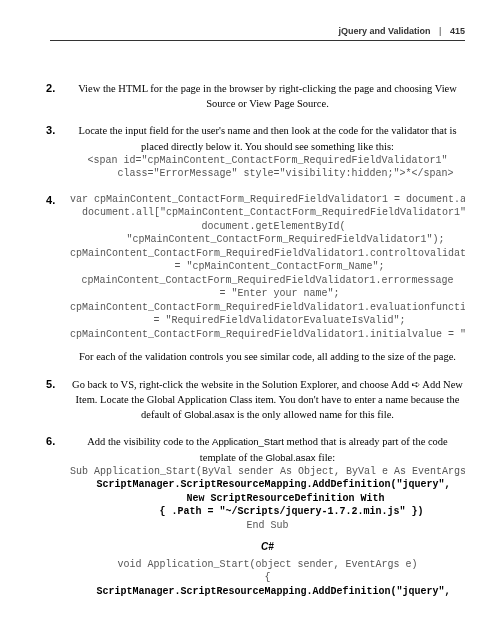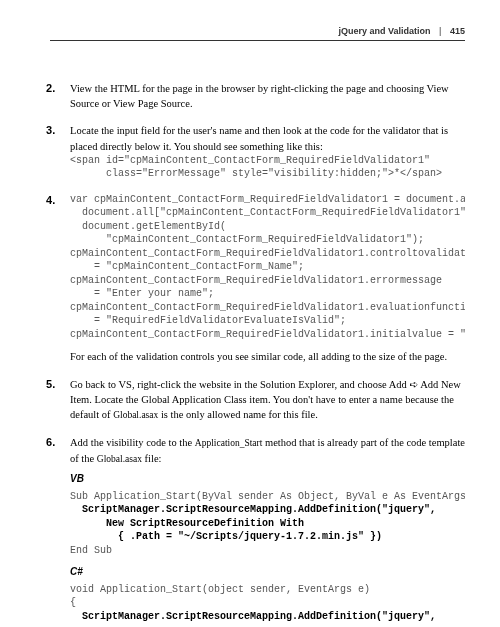--- a/index.html
+++ b/index.html
@@ -31,41 +31,42 @@
       list-style: none;
       padding: 0;
       margin: 0;
       counter-reset: step 1;
     }
     ol.steps > li {
       position: relative;
       padding-left: 20px;
       margin-bottom: 12px;
       counter-increment: step;
+      text-align: center;
     }
     ol.steps > li::before {
       content: counter(step) ".";
       position: absolute;
       left: -4px;
       top: 0;
       font-family: Arial, sans-serif;
       font-weight: bold;
       font-size: 11px;
     }
     .code {
       font-family: "Courier New", monospace;
       font-size: 10px;
       line-height: 1.35;
       white-space: pre;
       color: #555;
       margin: 0 0 8px 0;
       overflow: hidden;
     }
     .mono {
-      font-family: Liberation Serif, serif;
+      font-family: Liberation Sans, sans-serif;
       font-size: 9.5px;
     }
     .sublabel {
       font-family: Arial, sans-serif;
       font-weight: bold;
       font-style: italic;
       font-size: 10px;
       margin: 6px 0 3px 0;
     }
     p {
@@ -112,21 +113,20 @@
     <p>For each of the validation controls you see similar code, all adding to the size of the page.</p>
   </li>
 
   <li>
     <span>Go back to VS, right-click the website in the Solution Explorer, and choose Add ➪ Add New Item. Locate the Global Application Class item. You don't have to enter a name because the default of </span><span class="mono">Global.asax</span><span> is the only allowed name for this file.</span>
   </li>
 
   <li>
     <span>Add the visibility code to the </span><span class="mono">Application_Start</span><span> method that is already part of the code template of the </span><span class="mono">Global.asax</span><span> file:</span>
 
-    <div class="sublabel">VB</div>
     <div class="code"><span>Sub Application_Start(ByVal sender As Object, ByVal e As EventArgs)</span>
 <span class="bold-code">  ScriptManager.ScriptResourceMapping.AddDefinition("jquery",</span>
 <span class="bold-code">      New ScriptResourceDefinition With</span>
 <span class="bold-code">        { .Path = "~/Scripts/jquery-1.7.2.min.js" })</span>
 <span>End Sub</span></div>
 
     <div class="sublabel">C#</div>
     <div class="code"><span>void Application_Start(object sender, EventArgs e)</span>
 <span>{</span>
 <span class="bold-code">  ScriptManager.ScriptResourceMapping.AddDefinition("jquery",</span>

